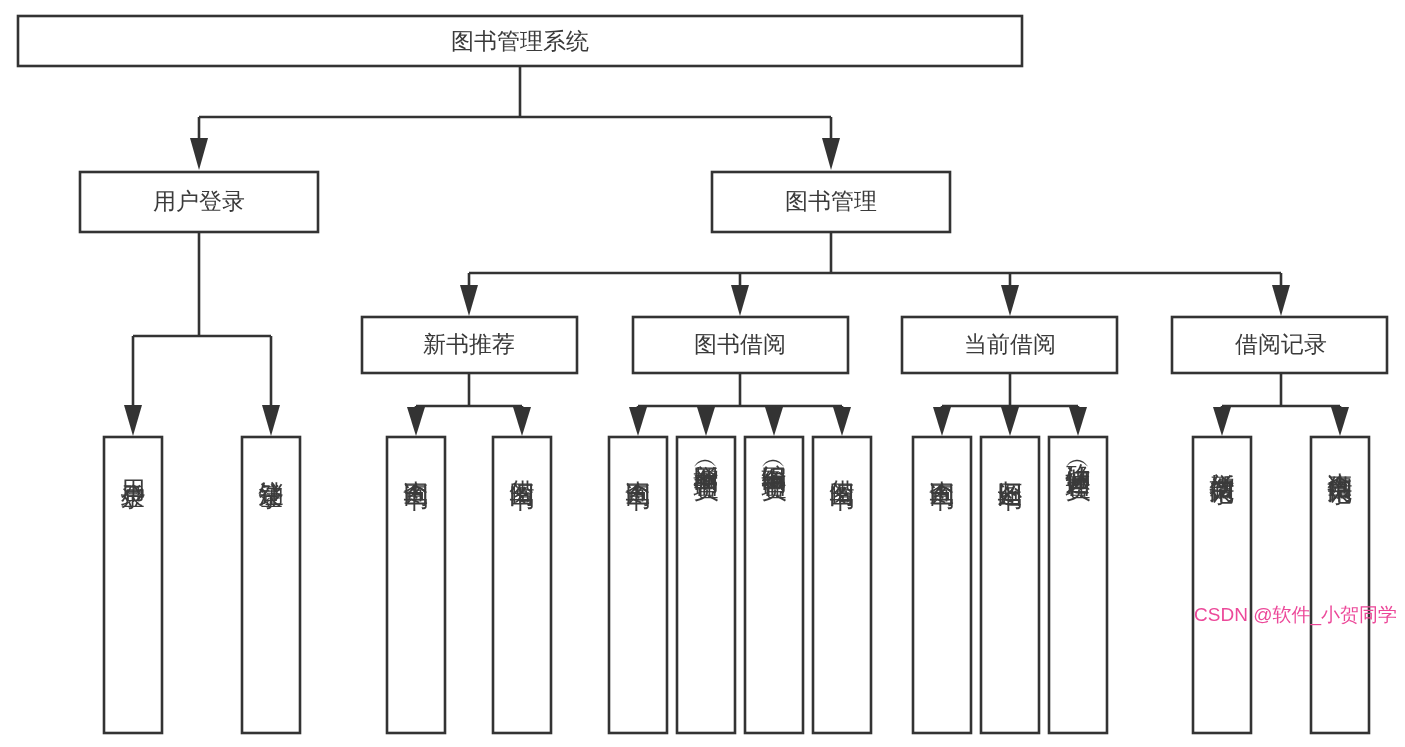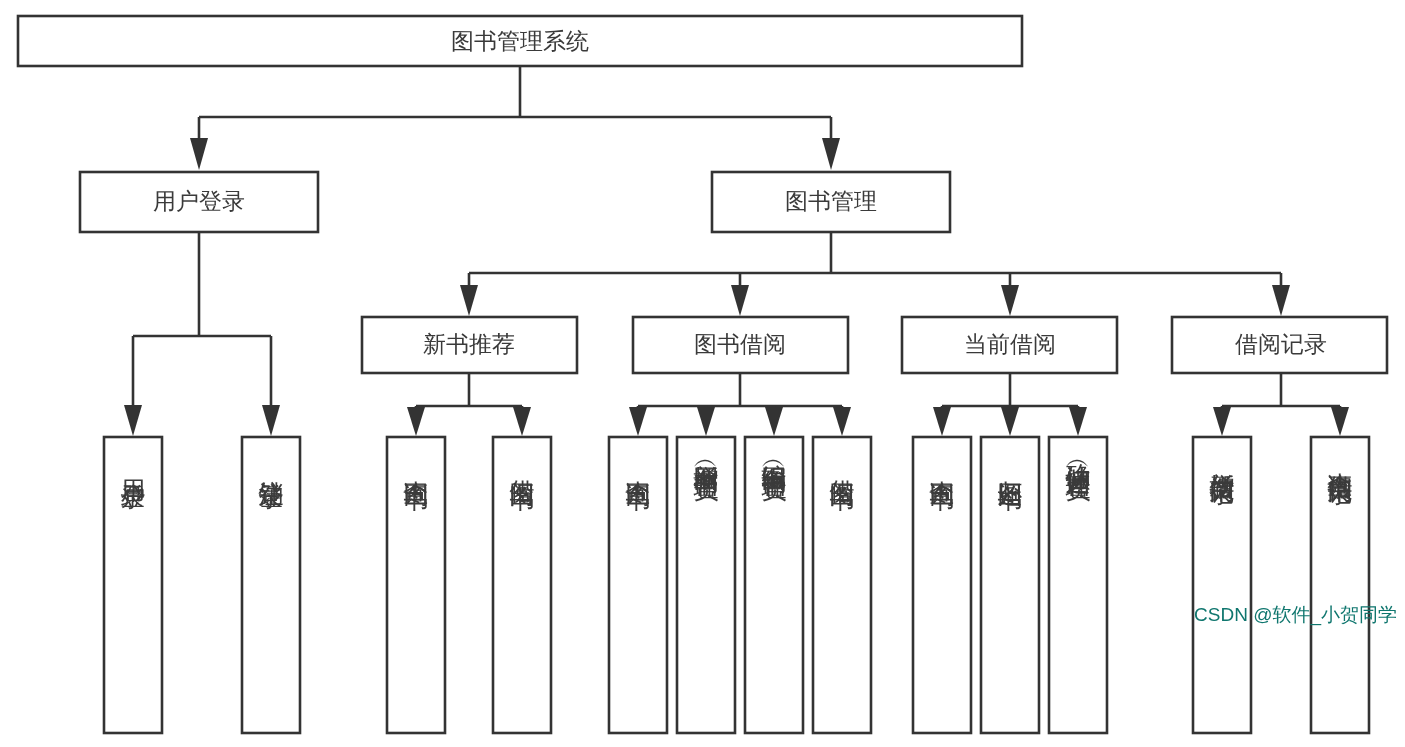--- a/index.html
+++ b/index.html
@@ -63,21 +63,21 @@
     color: #3b3b3b;
     letter-spacing: 2px;
     white-space: nowrap;
   }
   .watermark {
     position: absolute;
     right: 8px;
     bottom: 4px;
     font-family: "Liberation Sans", "DejaVu Sans", sans-serif;
     font-size: 19px;
-    color: #0f766e;
+    color: #ec4899;
     white-space: nowrap;
     pointer-events: none;
   }
 </style>
 </head>
 <body>
 
 <div id="diagram-root">
 
   <svg id="flow-svg" viewBox="0 0 1405 747">

